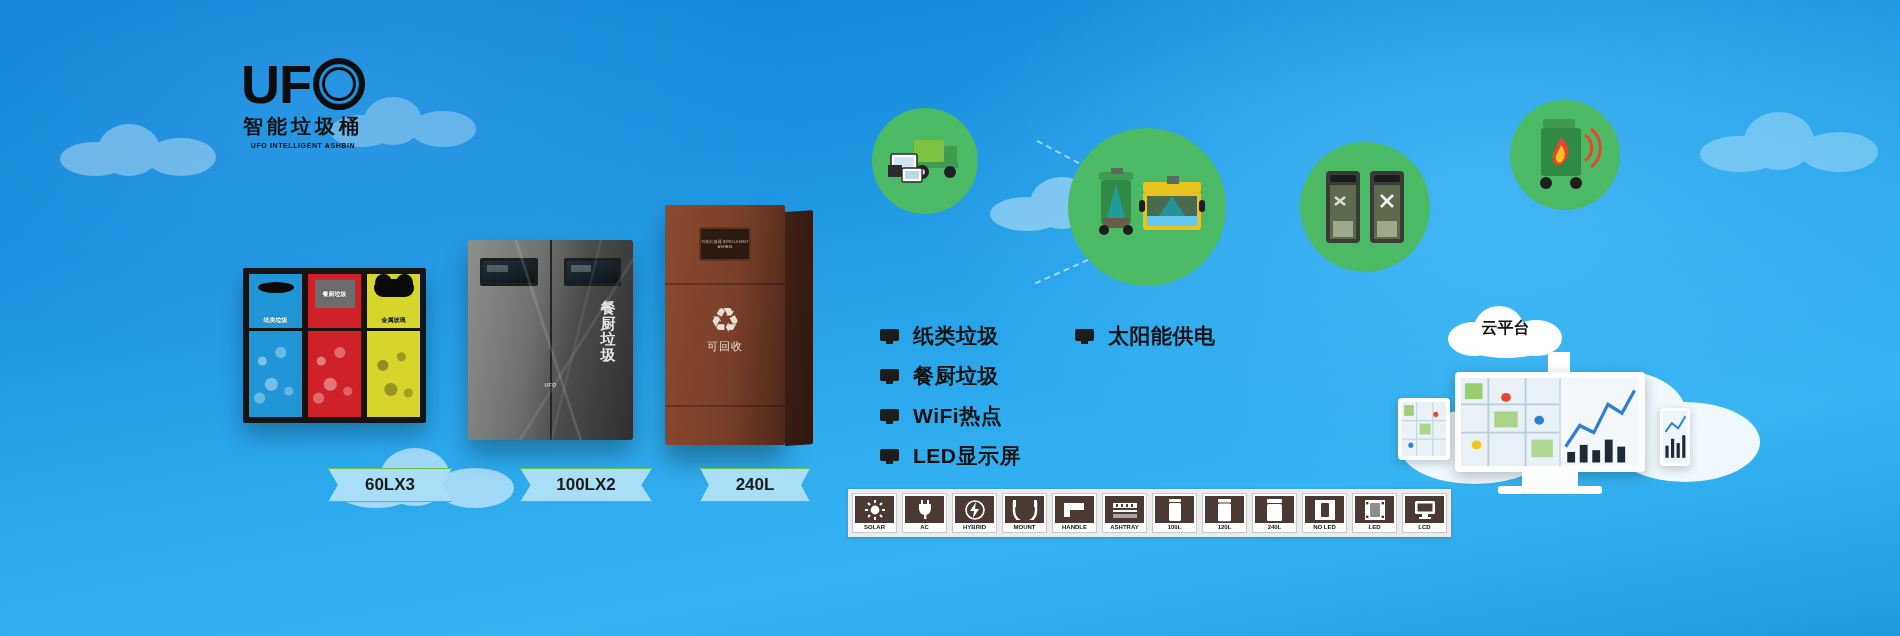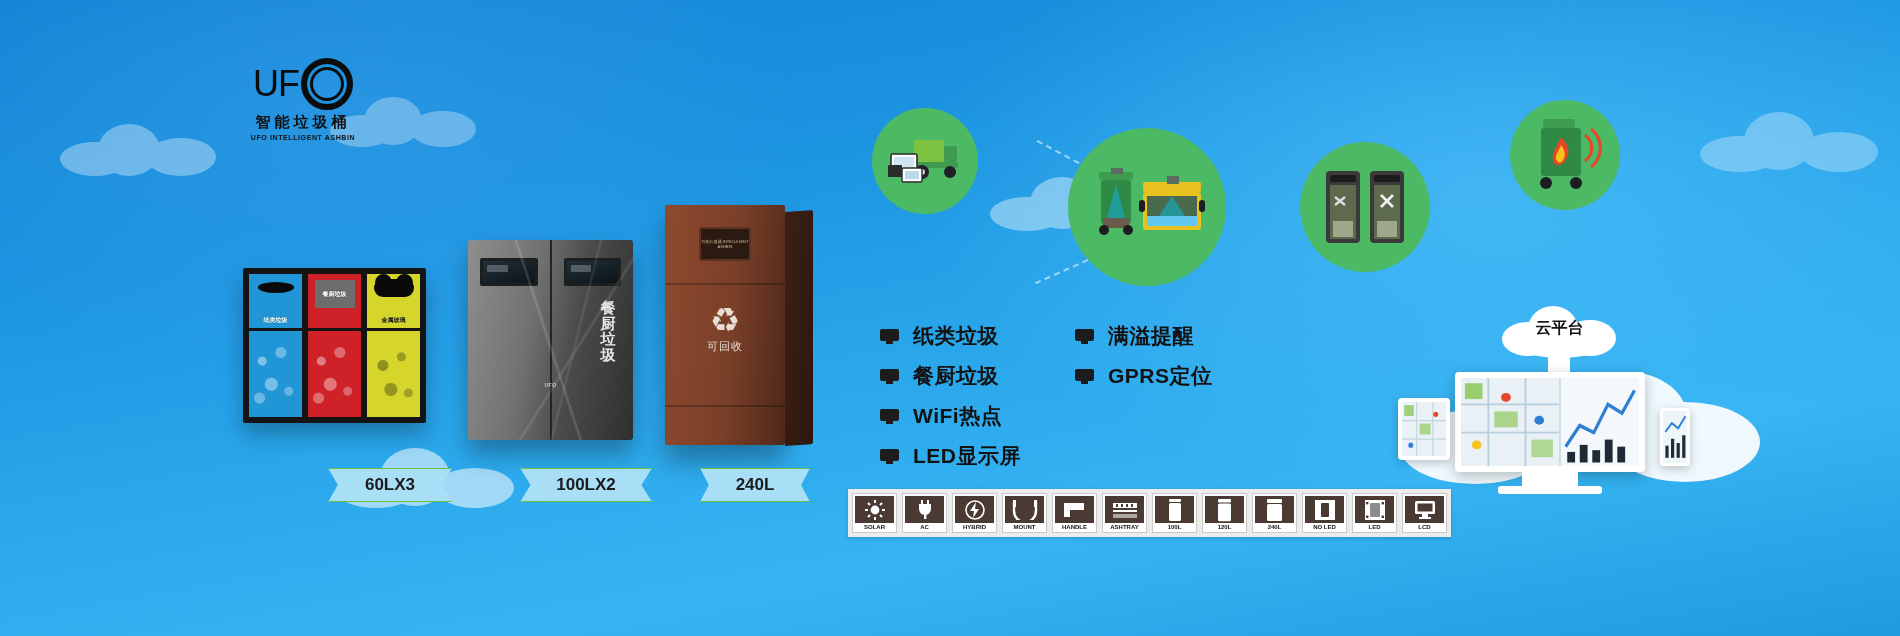--- a/index.html
+++ b/index.html
@@ -16,27 +16,27 @@
       radial-gradient(ellipse 700px 420px at 18% 18%, rgba(60,160,235,0.45) 0%, rgba(60,160,235,0) 65%),
       linear-gradient(170deg, #1383d4 0%, #1b93e0 28%, #2ba8ec 55%, #36b4f2 75%, #1f9adf 100%);
     overflow: hidden;
   }
   .cloud-grp { position: absolute; opacity: .85; }
   .cloud-grp i { position:absolute; display:block; background:#fff; border-radius:50%; }
 
   
   .logo-block { position: absolute; left: 238px; top: 58px; width: 130px; text-align: center; }
   .logo-main { display:flex; align-items:center; justify-content:center; gap:2px; }
-  .logo-uf { font-size: 36px; font-weight: 400; line-height: .9; color:#0d0d0d;
+  .logo-uf { font-size: 54px; font-weight: 700; line-height: .9; color:#0d0d0d;
              letter-spacing: -1px; font-family:"Liberation Sans", sans-serif; }
   .logo-ring { width: 52px; height: 52px; border-radius:50%; border: 6px solid #0d0d0d; position:relative;
                box-shadow: inset 0 0 0 3px #1b93e0, inset 0 0 0 6px #0d0d0d; }
   .logo-ring::after{ content:""; position:absolute; inset:-3px; border-radius:50%;
                      border: 2px dashed #0d0d0d; opacity:.9;}
-  .logo-cn { font-size: 15px; font-weight:700; color:#111; letter-spacing: 4px; margin-top: 3px; }
+  .logo-cn { font-size: 20px; font-weight:700; color:#111; letter-spacing: 4px; margin-top: 3px; }
   .logo-en { font-size: 7px; font-weight:700; color:#111; letter-spacing: .6px; margin-top: 2px; }
 
   
   .bin-tri { position:absolute; left:243px; top:268px; width:183px; height:155px;
              display:flex; background:#141414; border:3px solid #141414; border-radius:2px;
              box-shadow: 0 12px 22px rgba(0,0,0,.28); }
   .bin-tri .col { flex:1; margin:3px; display:flex; flex-direction:column; }
   .bin-tri .panel-top { height:54px; position:relative; display:flex; align-items:flex-end; justify-content:center;}
   .bin-tri .panel-bot { flex:1; margin-top:3px; position:relative; overflow:hidden;}
   .c-blue  { background:#2196d6; }
@@ -131,21 +131,21 @@
            background:#ececec; display:flex; align-items:center; padding:0 4px; gap:5px;
            box-shadow:0 1px 4px rgba(0,0,0,.18); }
   .chip { width:45px; height:40px; background:#fff; border:1px solid #c9c9c9;
           display:flex; flex-direction:column; align-items:center; }
   .chip .glyph { flex:1; width:39px; margin-top:2px; background:#4a3a33;
                  display:flex; align-items:center; justify-content:center; color:#fff; font-size:13px;
                  position:relative; overflow:hidden; }
   .chip .cap { font-size:6px; font-weight:700; color:#111; line-height:9px; }
 
   
-  .cloud-badge { position:absolute; left:1502px; top:304px; width:115px; height:54px; }
+  .cloud-badge { position:absolute; left:1448px; top:304px; width:115px; height:54px; }
   .cloud-badge .puff { position:absolute; background:#fff; border-radius:50%; }
   .cloud-badge .txt { position:absolute; inset:0; display:flex; align-items:center; justify-content:center;
                       font-size:16px; font-weight:700; color:#151515; z-index:3; padding-bottom:6px;}
   .monitor { position:absolute; left:1455px; top:372px; width:190px; }
   .mon-screen { height:100px; background:#fff; border:6px solid #ffffff; border-radius:4px;
                 box-shadow:0 4px 14px rgba(0,0,0,.25); overflow:hidden; display:flex; }
   .mon-stand { width:56px; height:14px; background:#fff; margin:0 auto; }
   .mon-base  { width:104px; height:8px; background:#fff; margin:0 auto; border-radius:3px;}
   .tablet { position:absolute; width:52px; height:62px; background:#fff; border-radius:4px;
             box-shadow:0 3px 10px rgba(0,0,0,.22); padding:4px; }
@@ -339,25 +339,21 @@
         <span class="ftext">WiFi热点</span>
       </div>
       <div class="frow">
         <span class="fmon"></span>
         <span class="ftext">LED显示屏</span>
       </div>
     </div>
     <div class="fcol">
       <div class="frow">
         <span class="fmon"></span>
-        <span class="ftext">满溢提醒</span>
-      </div>
-      <div class="frow">
-        <span class="fmon"></span>
-        <span class="ftext">GPRS定位</span>
+        <span class="ftext">太阳能供电</span>
       </div>
     </div>
   </div>
 
   <div class="strip">
 
     <div class="chip">
       <span class="glyph">
         <svg width="22" height="22" viewBox="0 0 22 22">
             <circle cx="11" cy="11" r="4.4" fill="#fff"></circle>

